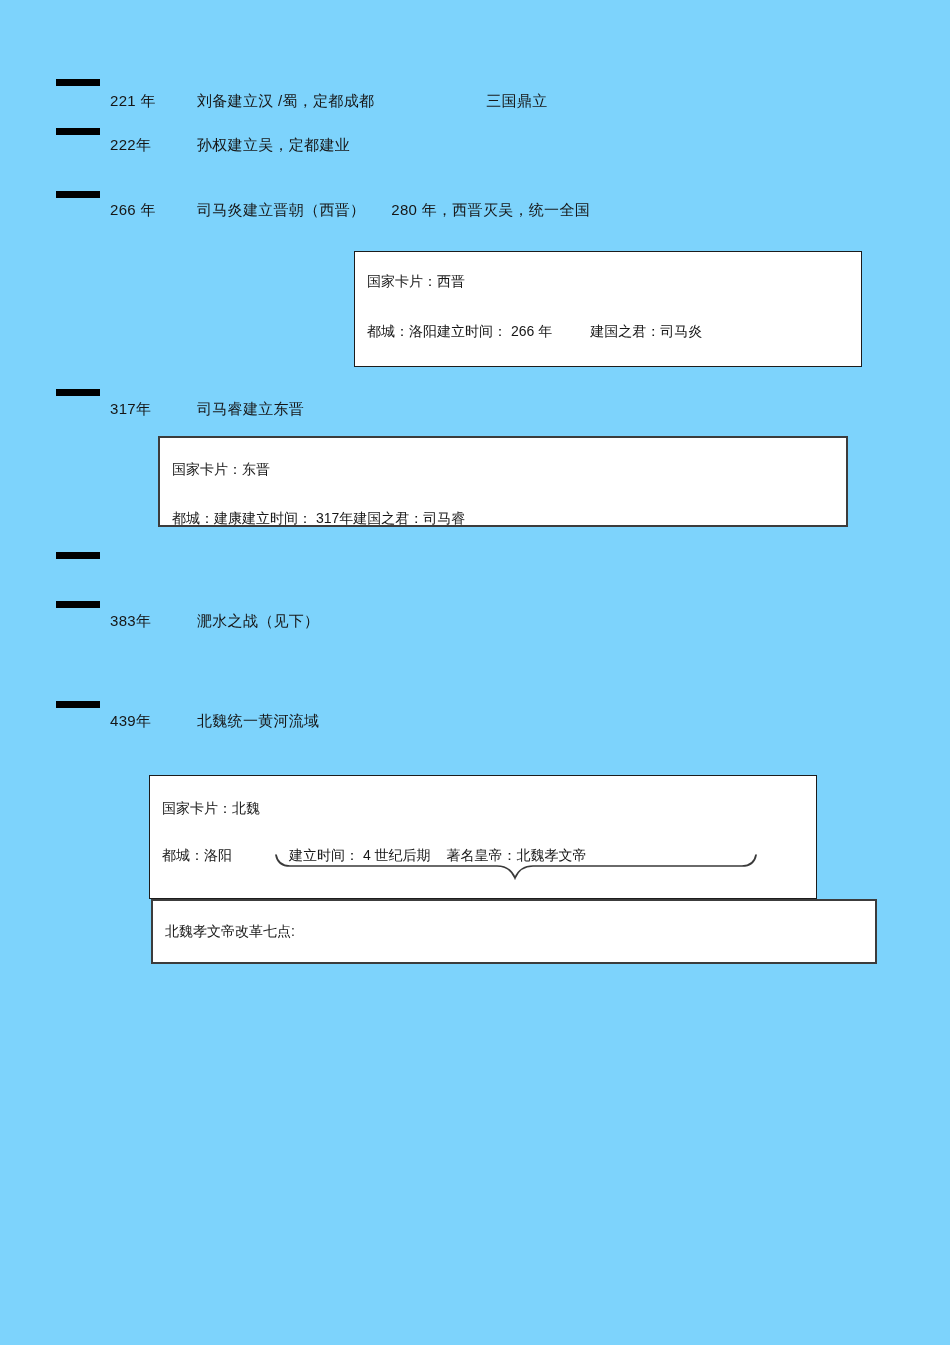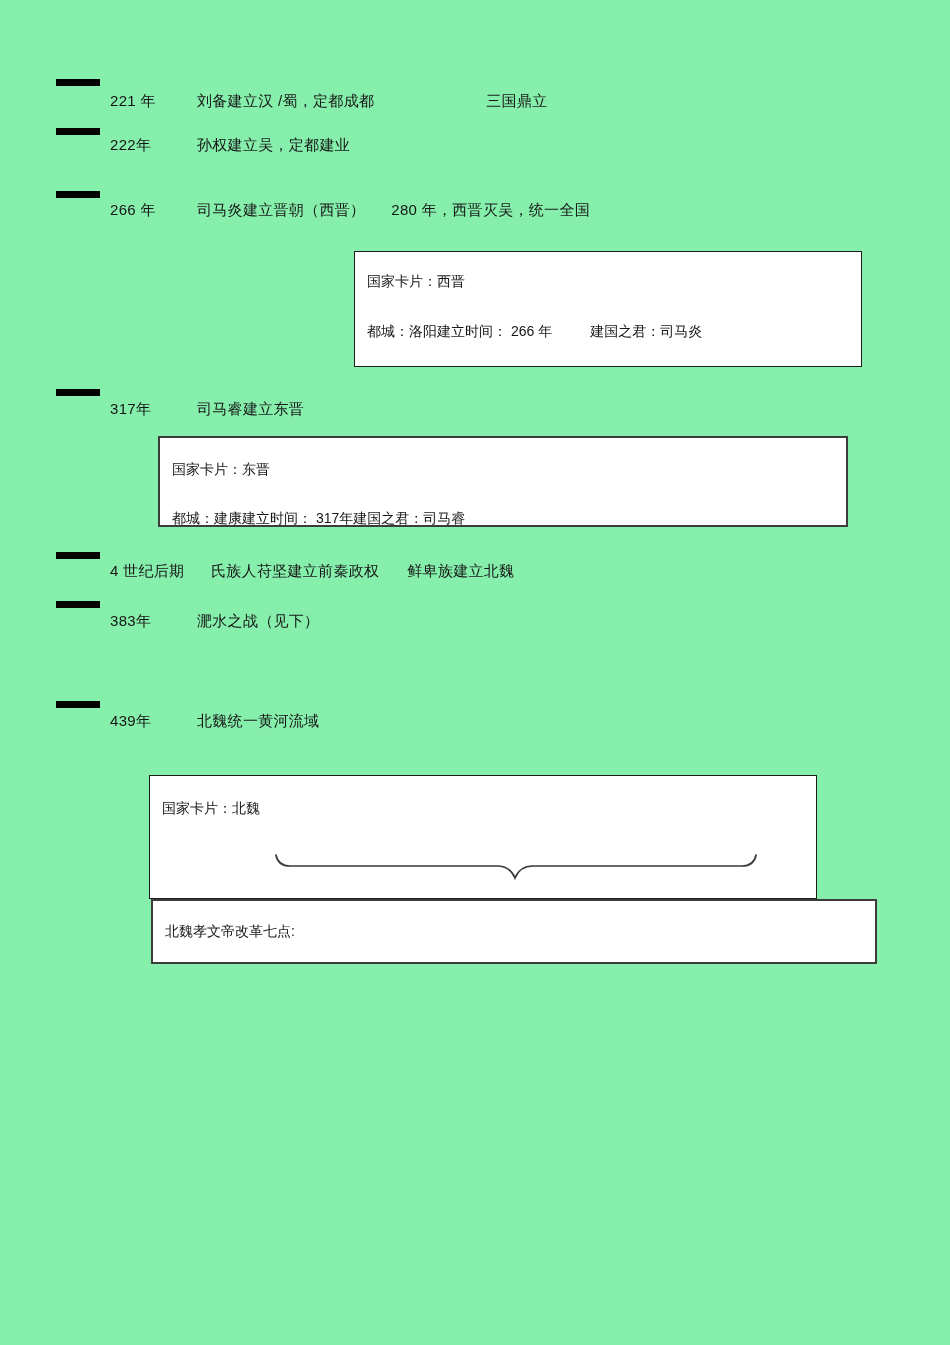--- a/index.html
+++ b/index.html
@@ -1,20 +1,20 @@
 <!DOCTYPE html>
 <html><head>
 <meta charset="utf-8">
 <style>
   html,body{margin:0;padding:0;background:#888;}
   .page{
     position:relative;
     width:950px;height:1345px;
     margin:0 auto;
-    background:#86efac;
+    background:#7dd3fc;
     font-family:"Liberation Sans","DejaVu Sans",sans-serif;
     color:#161616;
     overflow:hidden;
   }
   .bullet{
     position:absolute;left:56px;width:44px;height:7px;
     background:#000000;
   }
   .row{
     position:absolute;left:110px;
@@ -56,23 +56,20 @@
   </div>
 
   <div class="row" style="top:200px">
     <span class="yr">266 年</span><span class="seg">司马炎建立晋朝（西晋）</span><span class="seg" style="margin-left:26px">280 年，西晋灭吴，统一全国</span>
   </div>
 
   <div class="row" style="top:399px">
     <span class="yr">317年</span><span class="seg">司马睿建立东晋</span>
   </div>
 
-  <div class="row" style="top:561px">
-    <span class="yr" style="margin-right:14px">4 世纪后期</span><span class="seg">氏族人苻坚建立前秦政权</span><span class="seg" style="margin-left:28px">鲜卑族建立北魏</span>
-  </div>
 
   <div class="row" style="top:611px">
     <span class="yr">383年</span><span class="seg">淝水之战（见下）</span>
   </div>
 
   <div class="row" style="top:711px">
     <span class="yr">439年</span><span class="seg">北魏统一黄河流域</span>
   </div>
 
   <div class="card" style="left:354px;top:251px;width:506px;height:114px">
@@ -85,20 +82,23 @@
   <div class="card thick" style="left:158px;top:436px;width:686px;height:87px">
     <div class="cline" style="top:22px">国家卡片：东晋</div>
     <div class="cline" style="top:71px">
       <span class="seg">都城：建康</span><span class="seg" style="">建立时间： 317年</span><span class="seg" style="">建国之君：司马睿</span>
     </div>
   </div>
 
 
   <div class="card" style="left:149px;top:775px;width:666px;height:122px">
     <div class="cline" style="top:23px">国家卡片：北魏</div>
+    <div class="cline" style="top:70px">
+      <span class="seg">都城：洛阳</span><span class="seg" style="margin-left:57px">建立时间： 4 世纪后期</span><span class="seg" style="margin-left:16px">著名皇帝：北魏孝文帝</span>
+    </div>
   </div>
 
   <svg class="underbrace" style="left:272px;top:851px" width="492" height="34" viewBox="0 0 492 34">
     <path d="M 4 4 Q 6 15 18 15 L 225 15 Q 238 15 243 27 Q 248 15 261 15 L 470 15 Q 482 15 484 4" fill="none" stroke="#3a3a3a" stroke-width="1.7" stroke-linecap="round"></path>
   </svg>
 
   <div class="card thick" style="left:151px;top:899px;width:722px;height:61px">
     <div class="cline" style="top:21px">北魏孝文帝改革七点:</div>
   </div>
 

